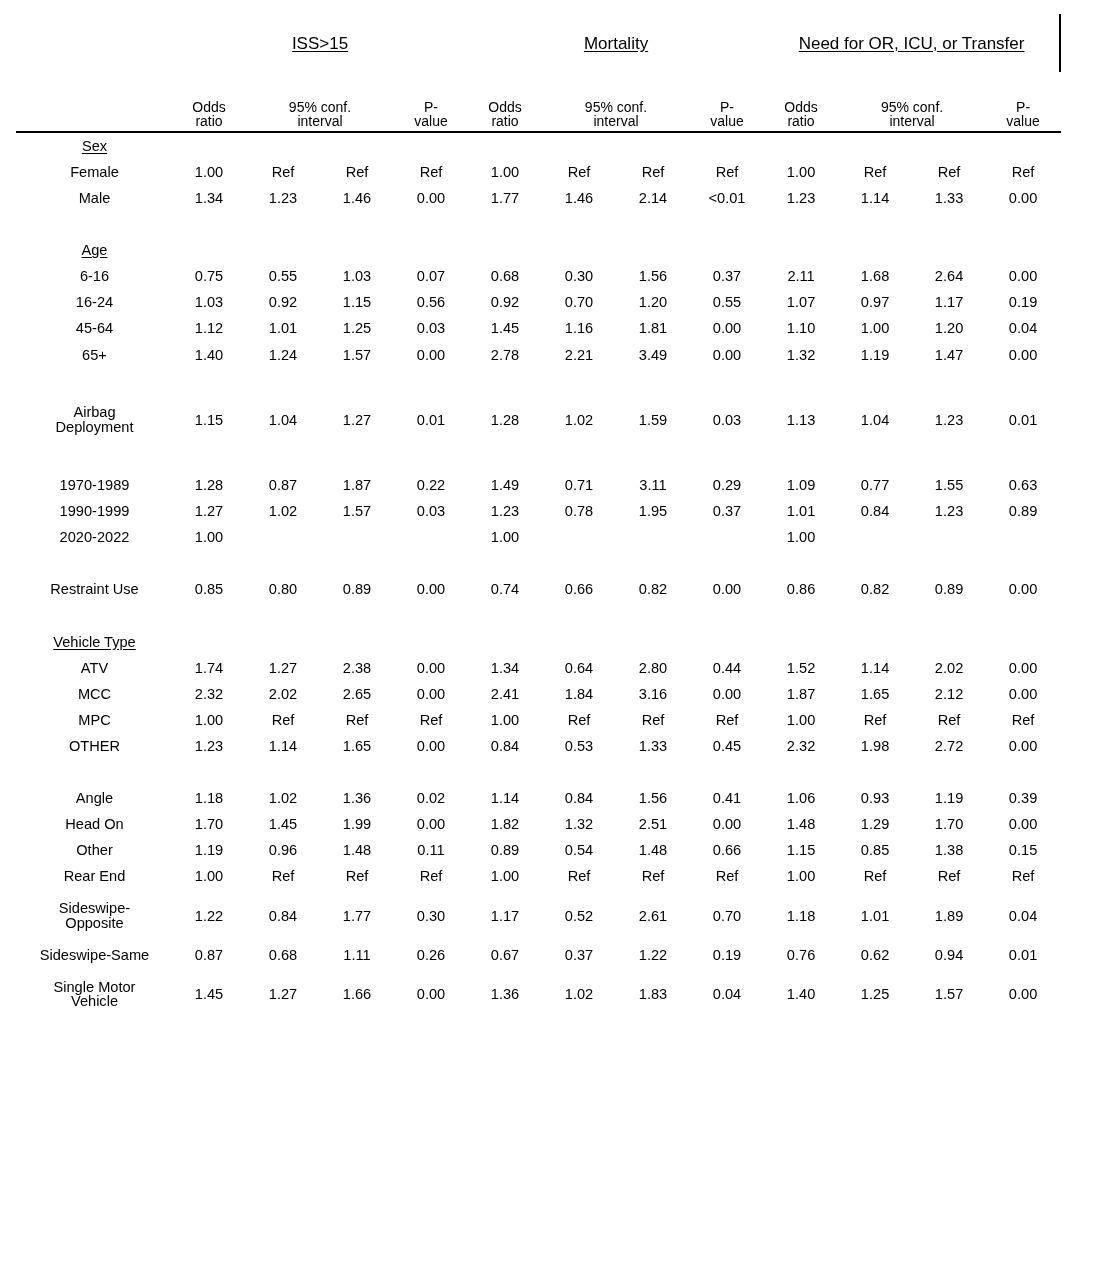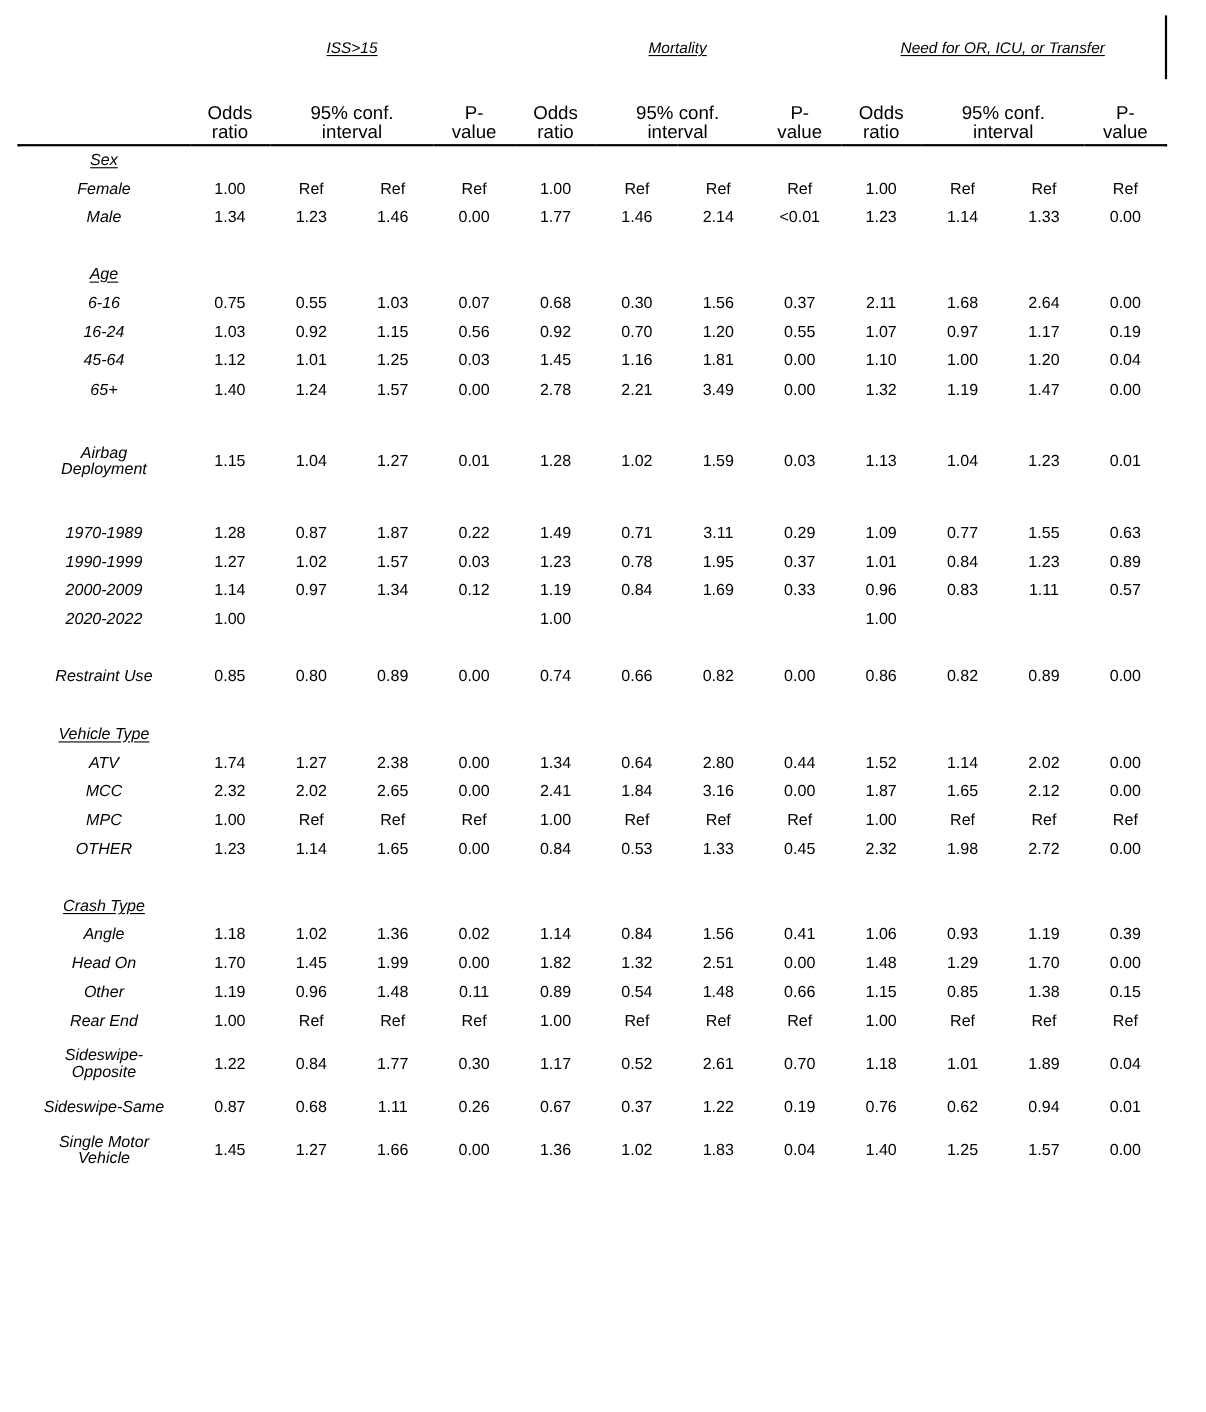--- a/index.html
+++ b/index.html
@@ -53,43 +53,42 @@
   
   tr.group-title-row td {
     height: 58px;
     vertical-align: middle;
     text-align: center;
   }
   td.grp-title {
     border-top: 2.2px solid #000;
     border-left: 2.2px solid #000;
     font-weight: bold;
-    font-size: 14px;
-    font-style: italic;
+    font-size: 17px;
   }
   td.grp-title:last-child {
     border-right: 2.2px solid #000;
   }
   td.grp-title span.ul {
     text-decoration: underline;
     text-underline-offset: 2px;
   }
   td.grp-blank-left {
     border: 0;
   }
 
   
   tr.subhead-row td {
     height: 56px;
     vertical-align: bottom;
     text-align: center;
     padding-bottom: 3px;
   }
   td.sub-cell {
-    font-size: 17px;
+    font-size: 14px;
   }
   td.sub-first {
     border-left: 2.2px solid #000;
   }
   td.sub-last {
     border-right: 2.2px solid #000;
   }
   td.sub-blank-left { border: 0; }
 
   td.sub-inner-txt {
@@ -117,21 +116,20 @@
   tr.spacer-row td {
     height: 26.1px;
     font-size: 0;
     line-height: 0;
   }
 
   td.body-label {
     border-left: 2.2px solid #000;
     text-align: center;
     padding: 0 4px;
-    font-style: italic;
   }
   td.body-first {
     border-left: 2.2px solid #000;
   }
   td.body-last {
     border-right: 2.2px solid #000;
   }
 
   td.section-head {
     text-align: center;
@@ -449,35 +447,20 @@
           <td class="body-first ">1.23</td>
           <td class="">0.78</td>
           <td class="">1.95</td>
           <td class="">0.37</td>
           <td class="body-first ">1.01</td>
           <td class="">0.84</td>
           <td class="">1.23</td>
           <td class="body-last ">0.89</td>
         </tr>
         <tr class="data-row">
-          <td class="body-label">2000-2009</td>
-          <td class="body-first ">1.14</td>
-          <td class="">0.97</td>
-          <td class="">1.34</td>
-          <td class="">0.12</td>
-          <td class="body-first ">1.19</td>
-          <td class="">0.84</td>
-          <td class="">1.69</td>
-          <td class="">0.33</td>
-          <td class="body-first ">0.96</td>
-          <td class="">0.83</td>
-          <td class="">1.11</td>
-          <td class="body-last ">0.57</td>
-        </tr>
-        <tr class="data-row">
           <td class="body-label">2020-2022</td>
           <td class="body-first ">1.00</td>
           <td class=""></td>
           <td class=""></td>
           <td class=""></td>
           <td class="body-first ">1.00</td>
           <td class=""></td>
           <td class=""></td>
           <td class=""></td>
           <td class="body-first ">1.00</td>
@@ -600,35 +583,20 @@
           <td class="">0.53</td>
           <td class="">1.33</td>
           <td class="">0.45</td>
           <td class="body-first ">2.32</td>
           <td class="">1.98</td>
           <td class="">2.72</td>
           <td class="body-last ">0.00</td>
         </tr>
         <tr class="spacer-row">
           <td class="body-label"></td>
-          <td class="body-first "></td>
-          <td class=""></td>
-          <td class=""></td>
-          <td class=""></td>
-          <td class="body-first "></td>
-          <td class=""></td>
-          <td class=""></td>
-          <td class=""></td>
-          <td class="body-first "></td>
-          <td class=""></td>
-          <td class=""></td>
-          <td class="body-last "></td>
-        </tr>
-        <tr class="data-row">
-          <td class="body-label section-head"><span class="ul">Crash Type</span></td>
           <td class="body-first "></td>
           <td class=""></td>
           <td class=""></td>
           <td class=""></td>
           <td class="body-first "></td>
           <td class=""></td>
           <td class=""></td>
           <td class=""></td>
           <td class="body-first "></td>
           <td class=""></td>

